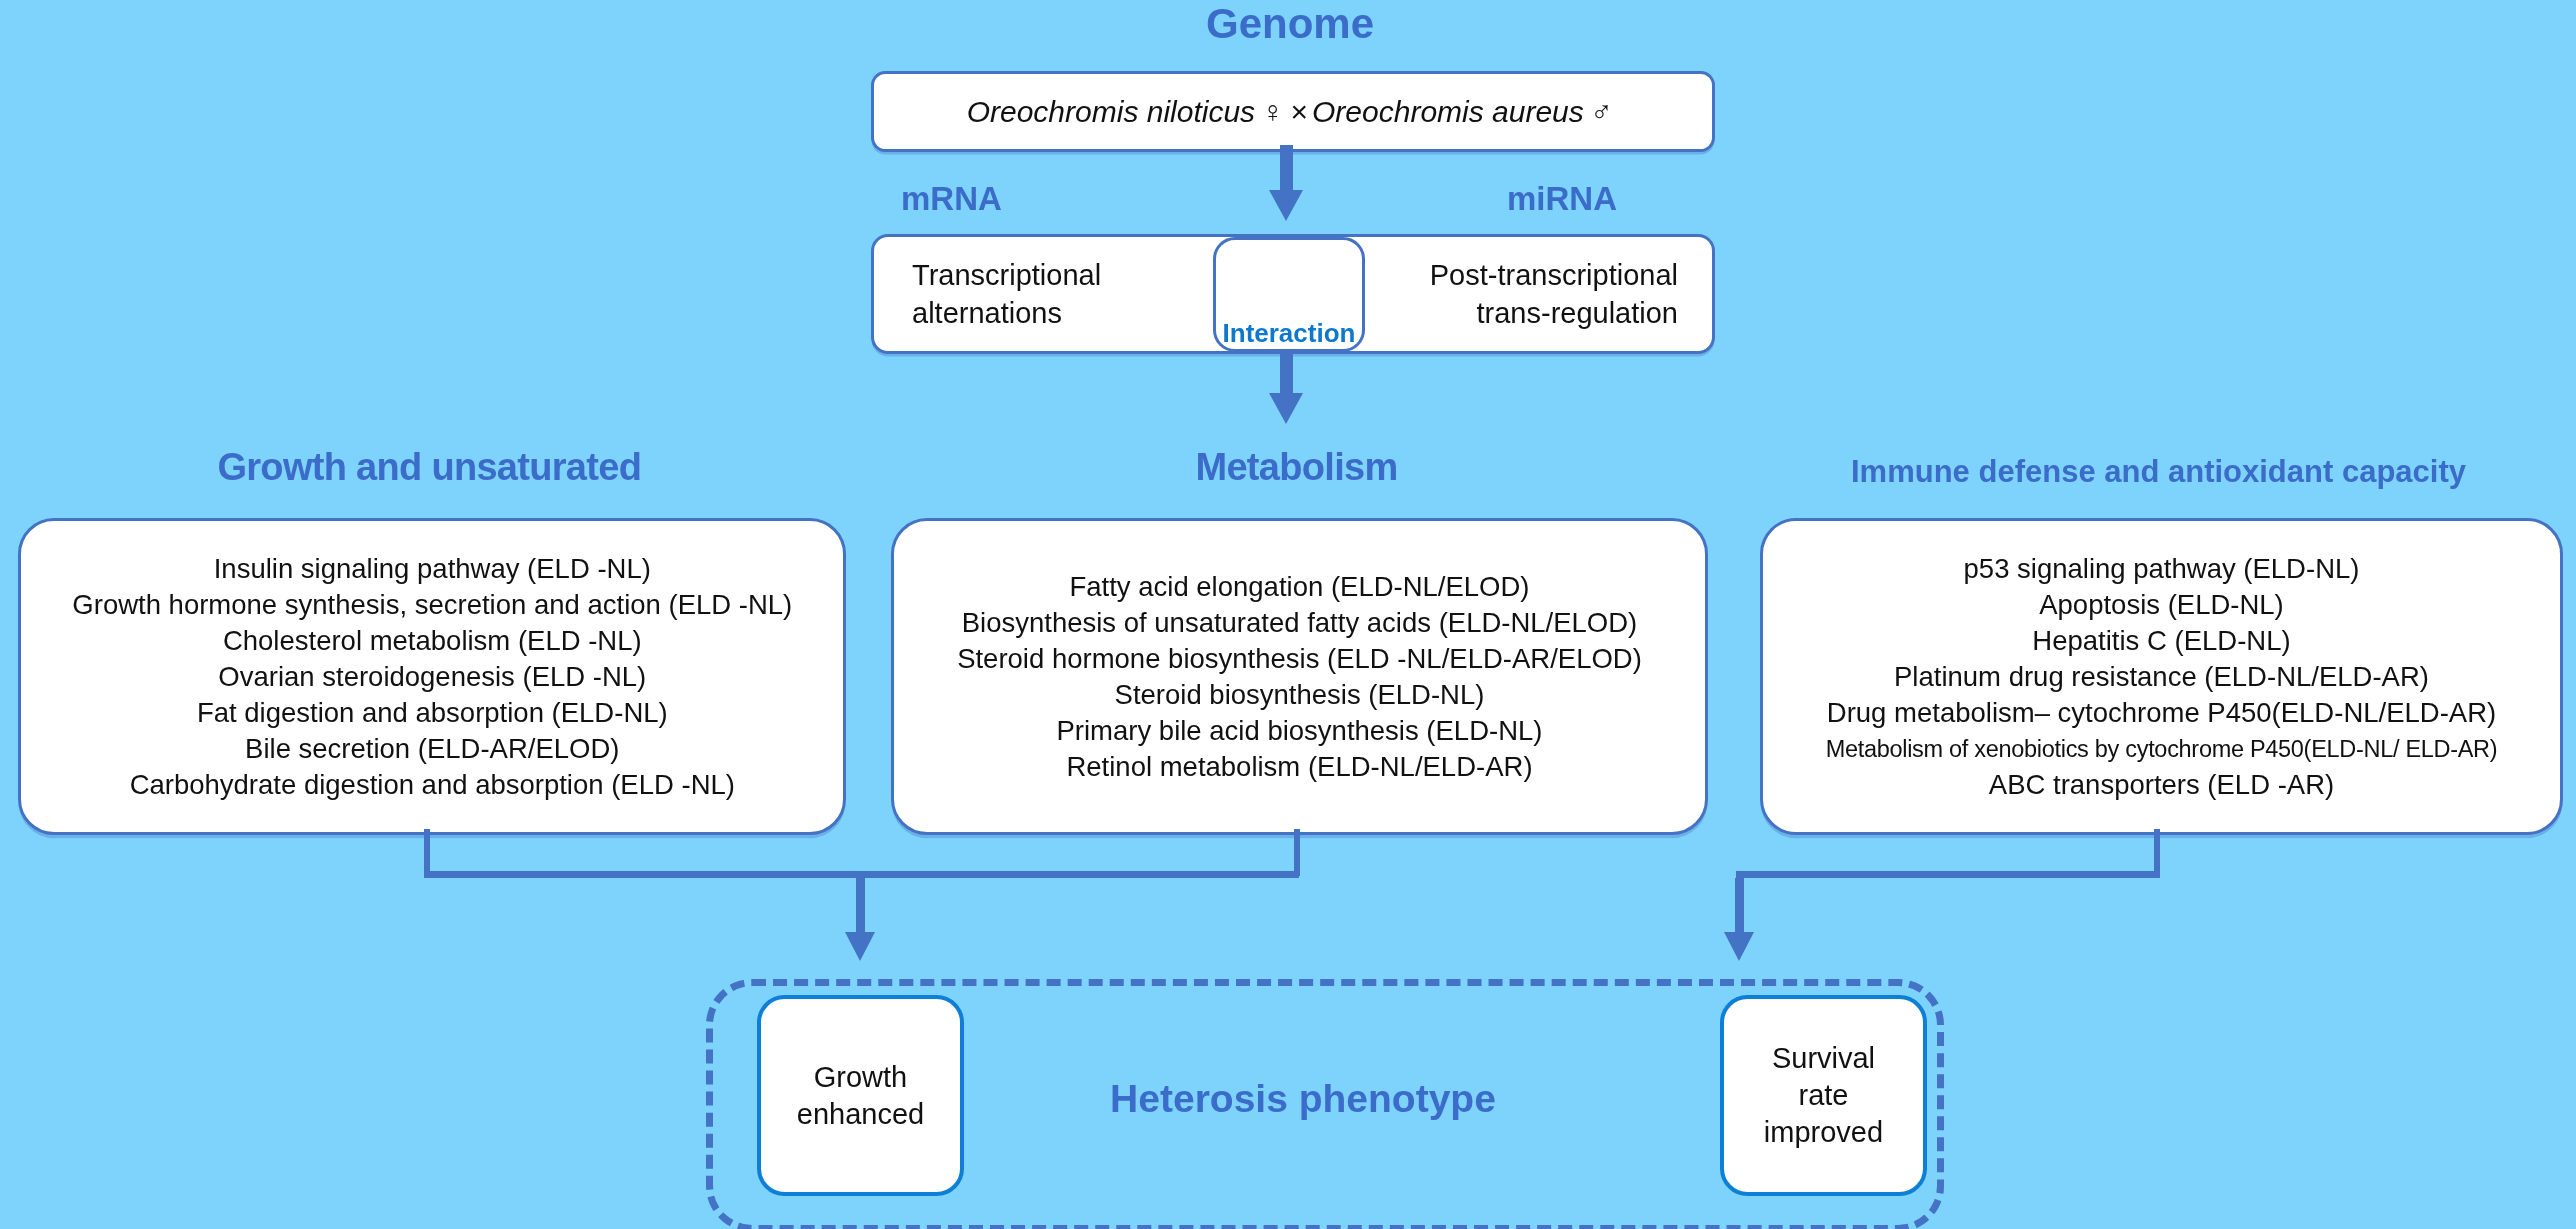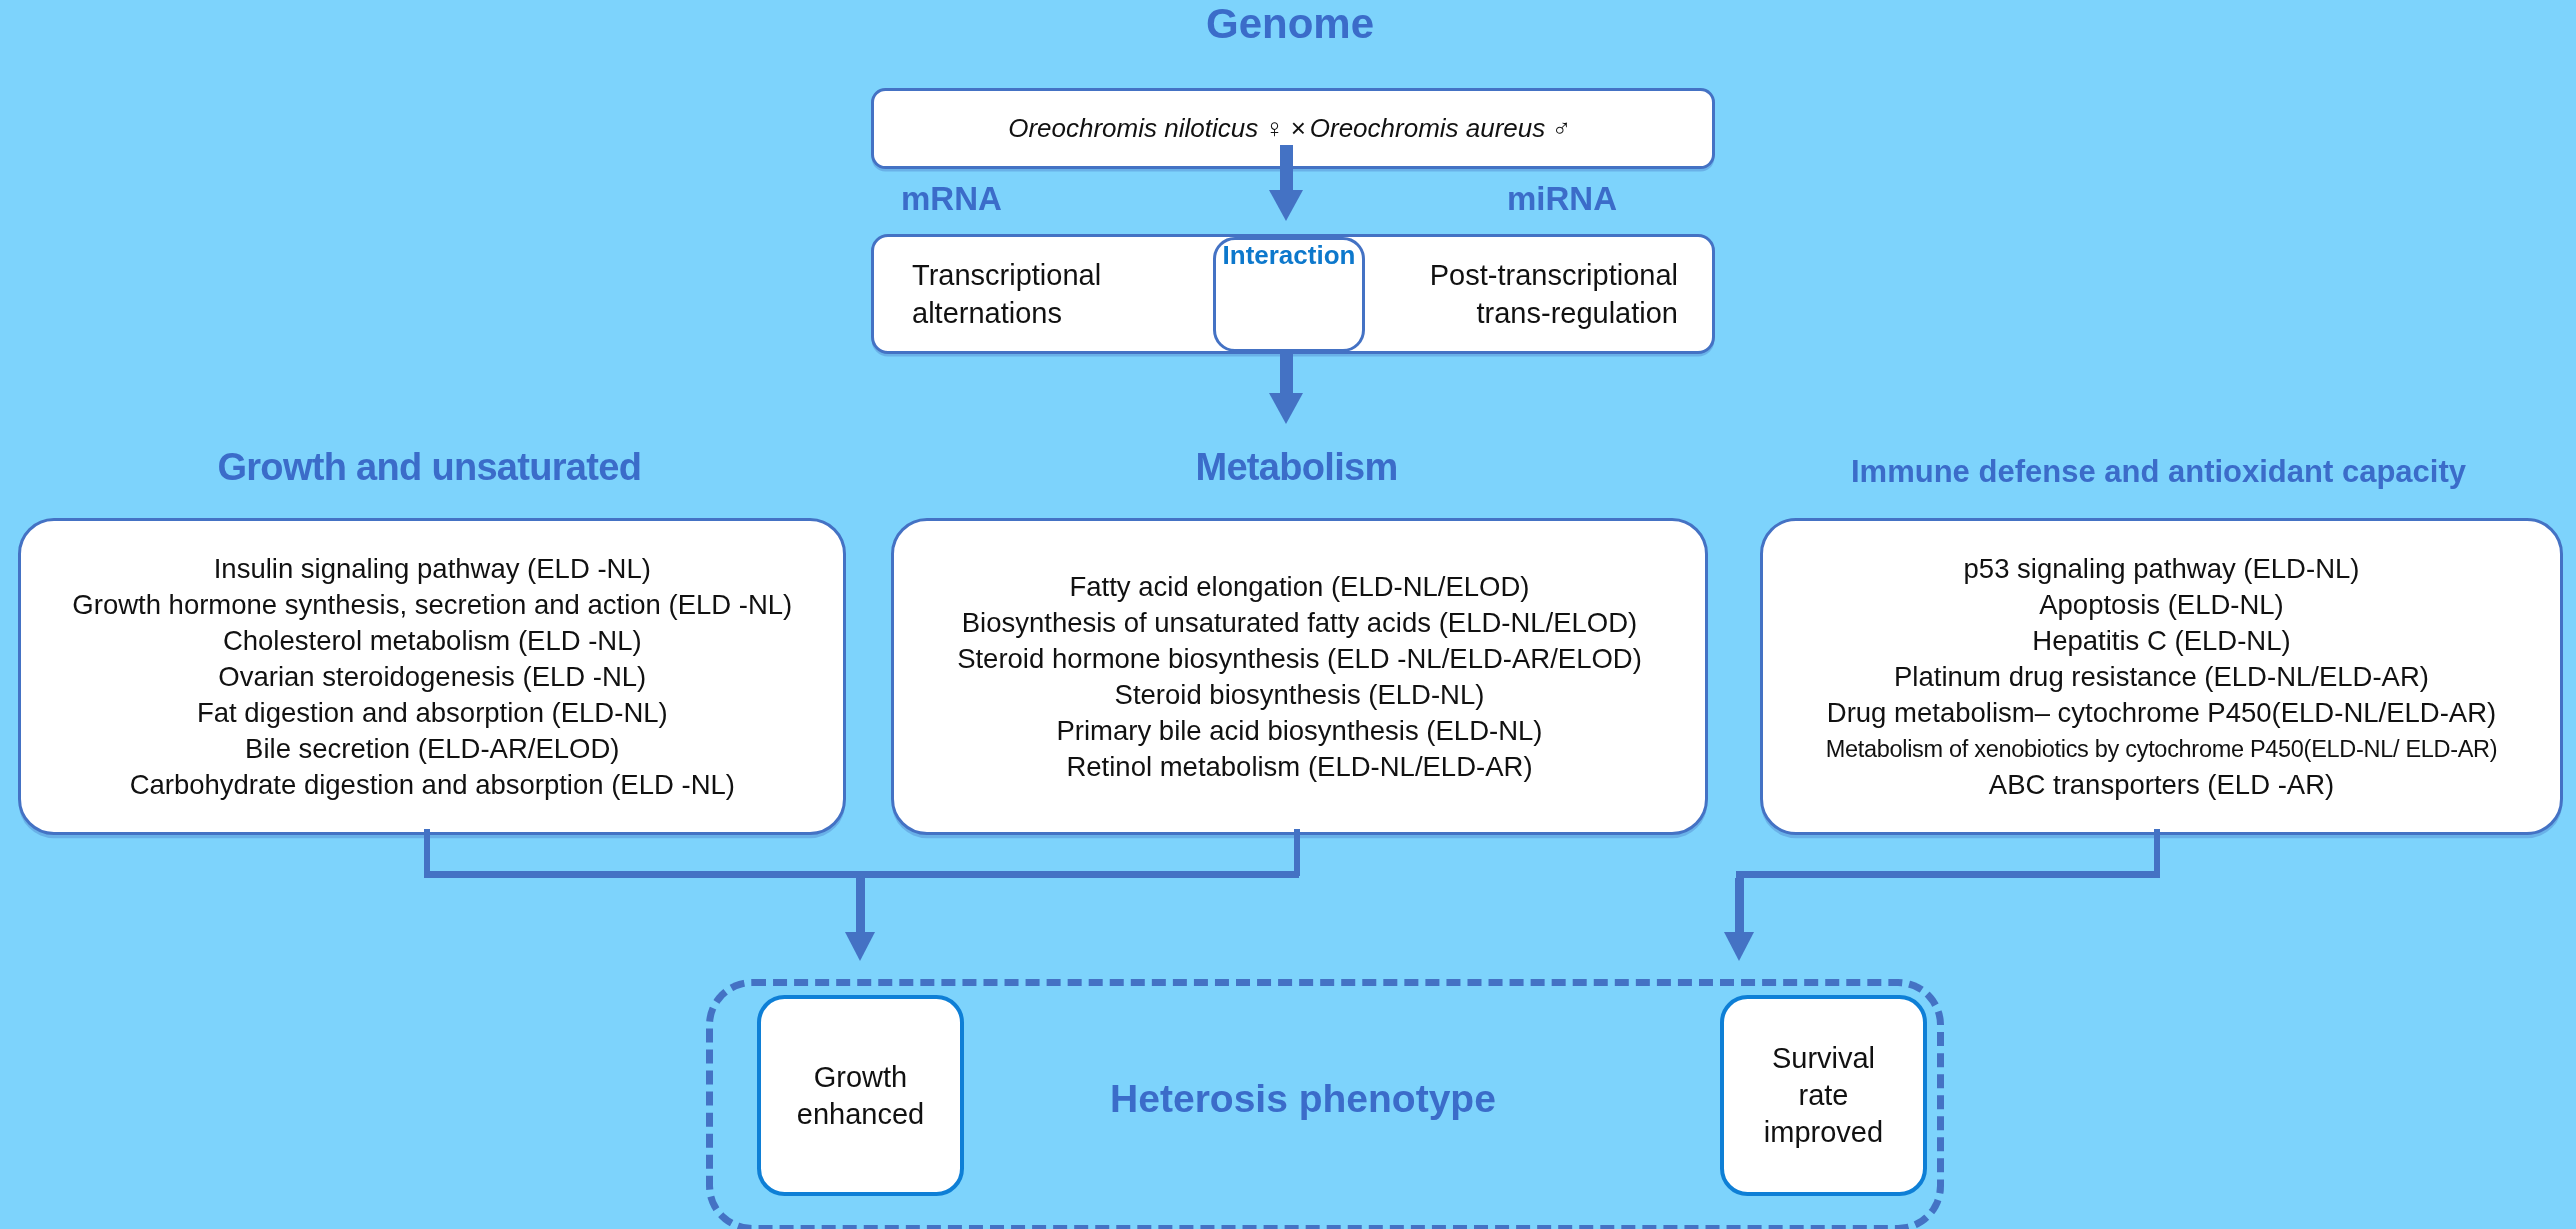--- a/index.html
+++ b/index.html
@@ -4,37 +4,37 @@
 <style>
   html,body{margin:0;padding:0;background:#ffffff;}
   #canvas{
     position:relative;width:2576px;height:1229px;background:#7dd3fc;overflow:hidden;
     font-family:"Liberation Sans","DejaVu Sans",sans-serif;color:#111;
   }
   .abs{position:absolute;}
   .blue-title{color:#3B6CC9;font-weight:bold;text-align:center;}
   
   .species-box{
-    left:871px;top:88px;width:838px;height:75px;border:3.3px solid #4472C4;border-radius:14.4px;
-    background:#fff;display:flex;align-items:center;justify-content:center;font-size:26px;
+    left:871px;top:71px;width:838px;height:75px;border:3.3px solid #4472C4;border-radius:14.4px;
+    background:#fff;display:flex;align-items:center;justify-content:center;font-size:30px;
     box-shadow:0 3.3px 0 -0.7px rgba(68,114,196,.35);
   }
   .species-box .sp{font-style:italic;}
   .species-box .sym{font-style:normal;padding:0 6.5px;}
   
   .rna-box{
     left:871px;top:234px;width:838px;height:114px;border:3.3px solid #4472C4;border-radius:17px;
     background:#fff;box-shadow:0 3.3px 0 -0.7px rgba(68,114,196,.35);
   }
   .rna-cell{position:absolute;top:50%;transform:translateY(-50%);font-size:29px;line-height:38px;}
   .rna-cell.left{left:38px;text-align:left;}
   .rna-cell.right{right:34px;text-align:right;}
   .interaction-box{
     left:1213px;top:237px;width:146px;height:109px;border:3.3px solid #4472C4;border-radius:22px;
-    background:#fff;display:flex;align-items:flex-start;justify-content:center;
+    background:#fff;display:flex;align-items:flex-end;justify-content:center;
     color:#0D78CC;font-weight:bold;font-size:26px;z-index:5;
   }
   
   .rna-label{top:180px;font-size:33px;font-weight:bold;color:#3B6CC9;}
   
   .cat-title{top:446px;font-size:38px;letter-spacing:-0.7px;}
   .cat-title.small{top:454px;font-size:31px;letter-spacing:0;}
   .cat-box{
     top:518px;height:311px;border:3.9px solid #4472C4;border-radius:36px;background:#fff;
     display:flex;flex-direction:column;align-items:center;justify-content:center;

